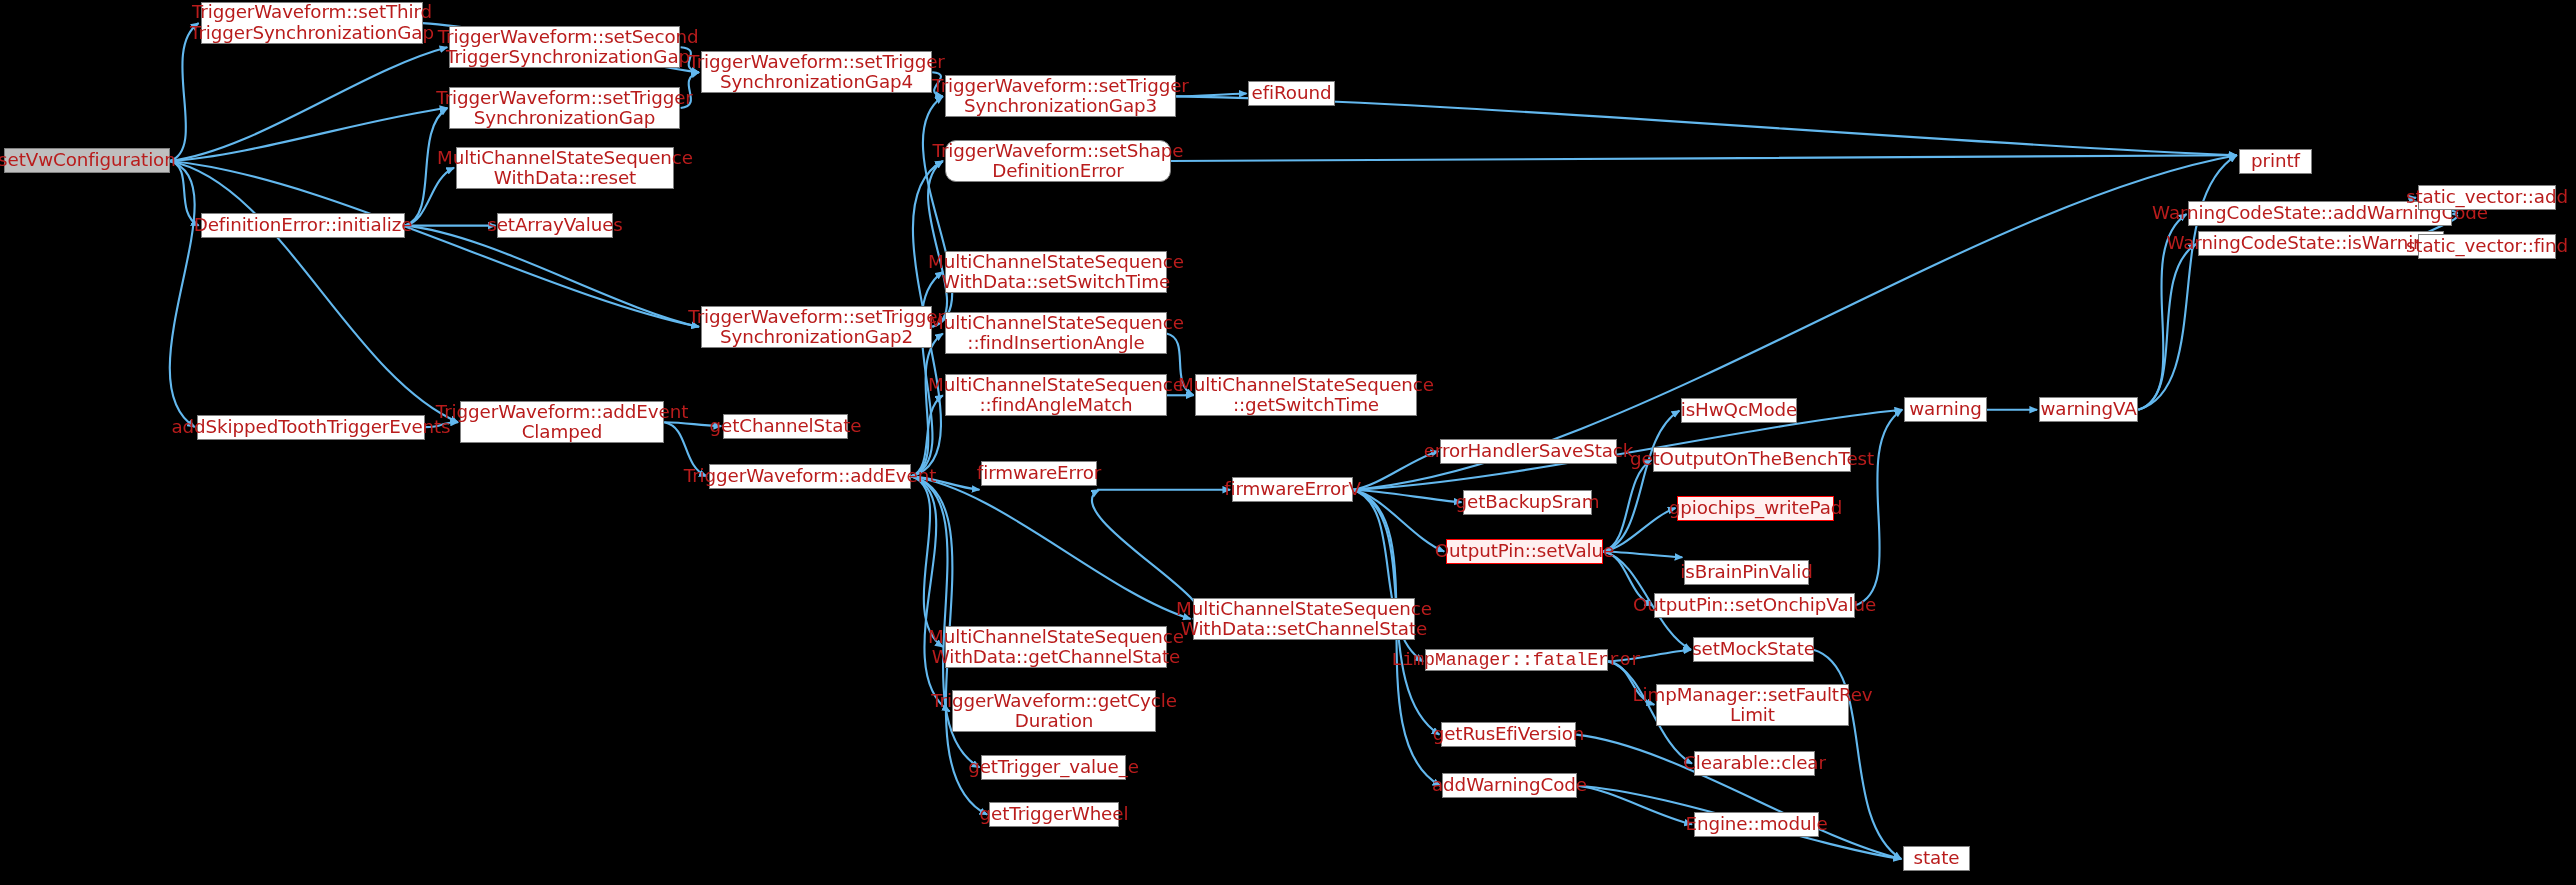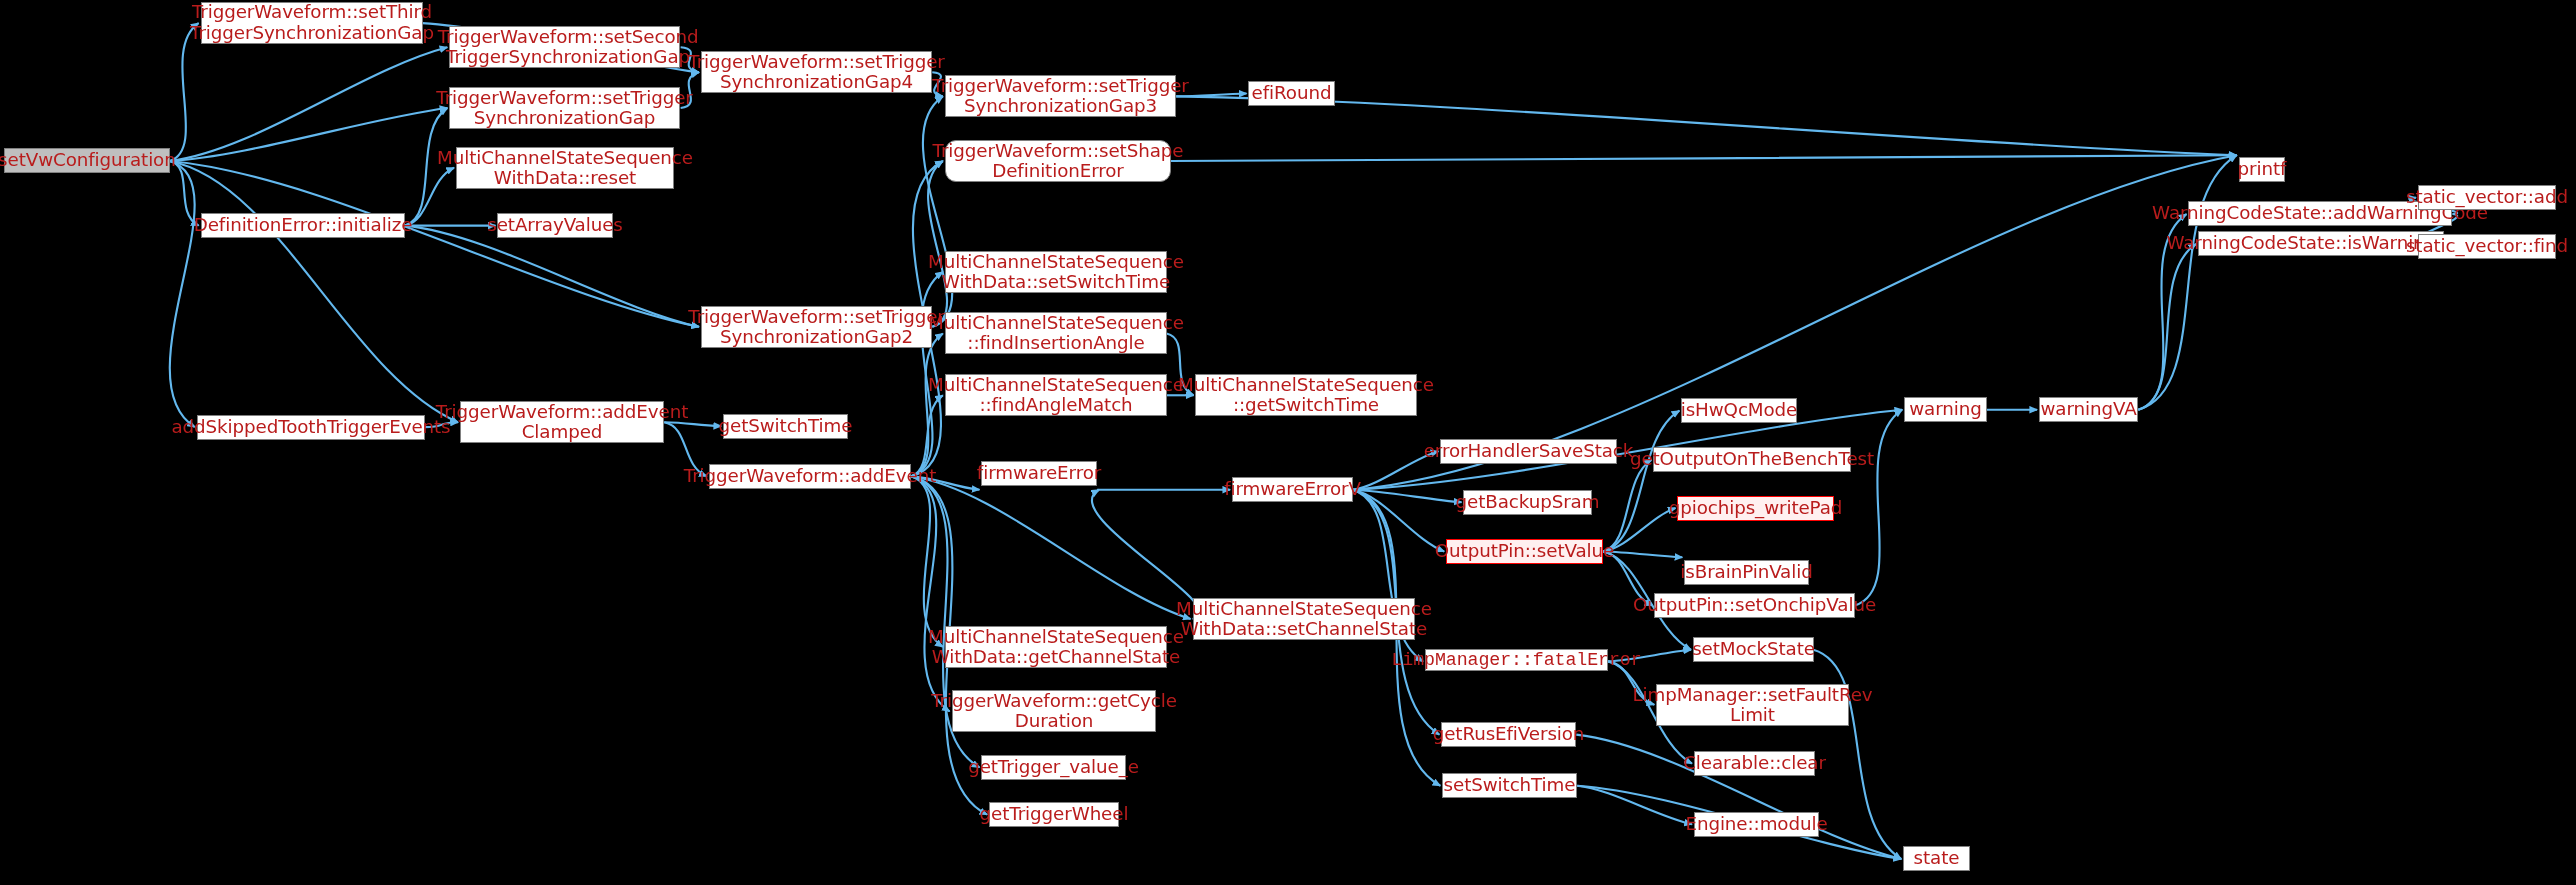--- a/index.html
+++ b/index.html
@@ -153,50 +153,50 @@
 WithData::setSwitchTime</div>
       <div class="node" style="left: 945px; top: 312px; width: 222px; height: 42px;">MultiChannelStateSequence
 ::findInsertionAngle</div>
       <div class="node" style="left: 945px; top: 374px; width: 222px; height: 42px;">MultiChannelStateSequence
 ::findAngleMatch</div>
       <div class="node" style="left: 1195px; top: 374px; width: 222px; height: 42px;">MultiChannelStateSequence
 ::getSwitchTime</div>
       <div class="node" style="left: 197px; top: 415px; width: 228px; height: 25px;">addSkippedToothTriggerEvents</div>
       <div class="node" style="left: 460px; top: 401px; width: 204px; height: 42px;">TriggerWaveform::addEvent
 Clamped</div>
-      <div class="node" style="left: 723px; top: 414px; width: 125px; height: 25px;">getSwitchTime</div>
+      <div class="node" style="left: 723px; top: 414px; width: 125px; height: 25px;">getChannelState</div>
       <div class="node" style="left: 709px; top: 464px; width: 202px; height: 25px;">TriggerWaveform::addEvent</div>
       <div class="node" style="left: 981px; top: 461px; width: 116px; height: 25px;">firmwareError</div>
       <div class="node" style="left: 1232px; top: 477px; width: 121px; height: 25px;">firmwareErrorV</div>
       <div class="node" style="left: 1440px; top: 439px; width: 177px; height: 25px;">errorHandlerSaveStack</div>
       <div class="node" style="left: 1463px; top: 490px; width: 129px; height: 25px;">getBackupSram</div>
       <div class="node highlight" style="left: 1446px; top: 539px; width: 157px; height: 25px;">OutputPin::setValue</div>
       <div class="node" style="left: 1681px; top: 398px; width: 116px; height: 25px;">isHwQcMode</div>
       <div class="node" style="left: 1653px; top: 447px; width: 198px; height: 25px;">getOutputOnTheBenchTest</div>
       <div class="node highlight" style="left: 1677px; top: 496px; width: 157px; height: 25px;">gpiochips_writePad</div>
       <div class="node" style="left: 1684px; top: 545px; width: 125px; height: 25px; margin-top: 15px;">isBrainPinValid</div>
       <div class="node" style="left: 1654px; top: 593px; width: 201px; height: 25px;">OutputPin::setOnchipValue</div>
       <div class="node" style="left: 1904px; top: 397px; width: 83px; height: 25px;">warning</div>
       <div class="node" style="left: 2039px; top: 397px; width: 99px; height: 25px;">warningVA</div>
       <div class="node" style="left: 2188px; top: 201px; width: 264px; height: 25px;">WarningCodeState::addWarningCode</div>
       <div class="node" style="left: 2198px; top: 231px; width: 246px; height: 25px;">WarningCodeState::isWarningNow</div>
       <div class="node" style="left: 2418px; top: 185px; width: 138px; height: 25px;">static_vector::add</div>
       <div class="node" style="left: 2418px; top: 234px; width: 138px; height: 25px;">static_vector::find</div>
-      <div class="node" style="left: 2239px; top: 157px; width: 46px; height: 25px;">printf</div>
+      <div class="node" style="left: 2239px; top: 149px; width: 73px; height: 25px;">printf</div>
       <div class="node" style="left: 1193px; top: 598px; width: 222px; height: 42px;">MultiChannelStateSequence
 WithData::setChannelState</div>
       <div class="node" style="left: 945px; top: 626px; width: 222px; height: 42px;">MultiChannelStateSequence
 WithData::getChannelState</div>
       <div class="node" style="left: 952px; top: 690px; width: 204px; height: 42px;">TriggerWaveform::getCycle
 Duration</div>
       <div class="node" style="left: 981px; top: 755px; width: 145px; height: 25px;">getTrigger_value_e</div>
       <div class="node" style="left: 989px; top: 802px; width: 130px; height: 25px;">getTriggerWheel</div>
       <div class="node" style="left: 1425px; top: 649px; width: 183px; height: 22px; font-family: Liberation Mono, monospace;">LimpManager::fatalError</div>
       <div class="node" style="left: 1441px; top: 722px; width: 135px; height: 25px;">getRusEfiVersion</div>
-      <div class="node" style="left: 1442px; top: 773px; width: 135px; height: 25px;">setSwitchTime</div>
+      <div class="node" style="left: 1442px; top: 773px; width: 135px; height: 25px;">addWarningCode</div>
       <div class="node" style="left: 1693px; top: 637px; width: 121px; height: 25px;">setMockState</div>
       <div class="node" style="left: 1656px; top: 684px; width: 193px; height: 42px;">LimpManager::setFaultRev
 Limit</div>
       <div class="node" style="left: 1694px; top: 751px; width: 121px; height: 25px;">Clearable::clear</div>
       <div class="node" style="left: 1694px; top: 812px; width: 125px; height: 25px;">Engine::module</div>
       <div class="node" style="left: 1903px; top: 846px; width: 67px; height: 25px;">state</div>
     </div>
 </div>
 
 

